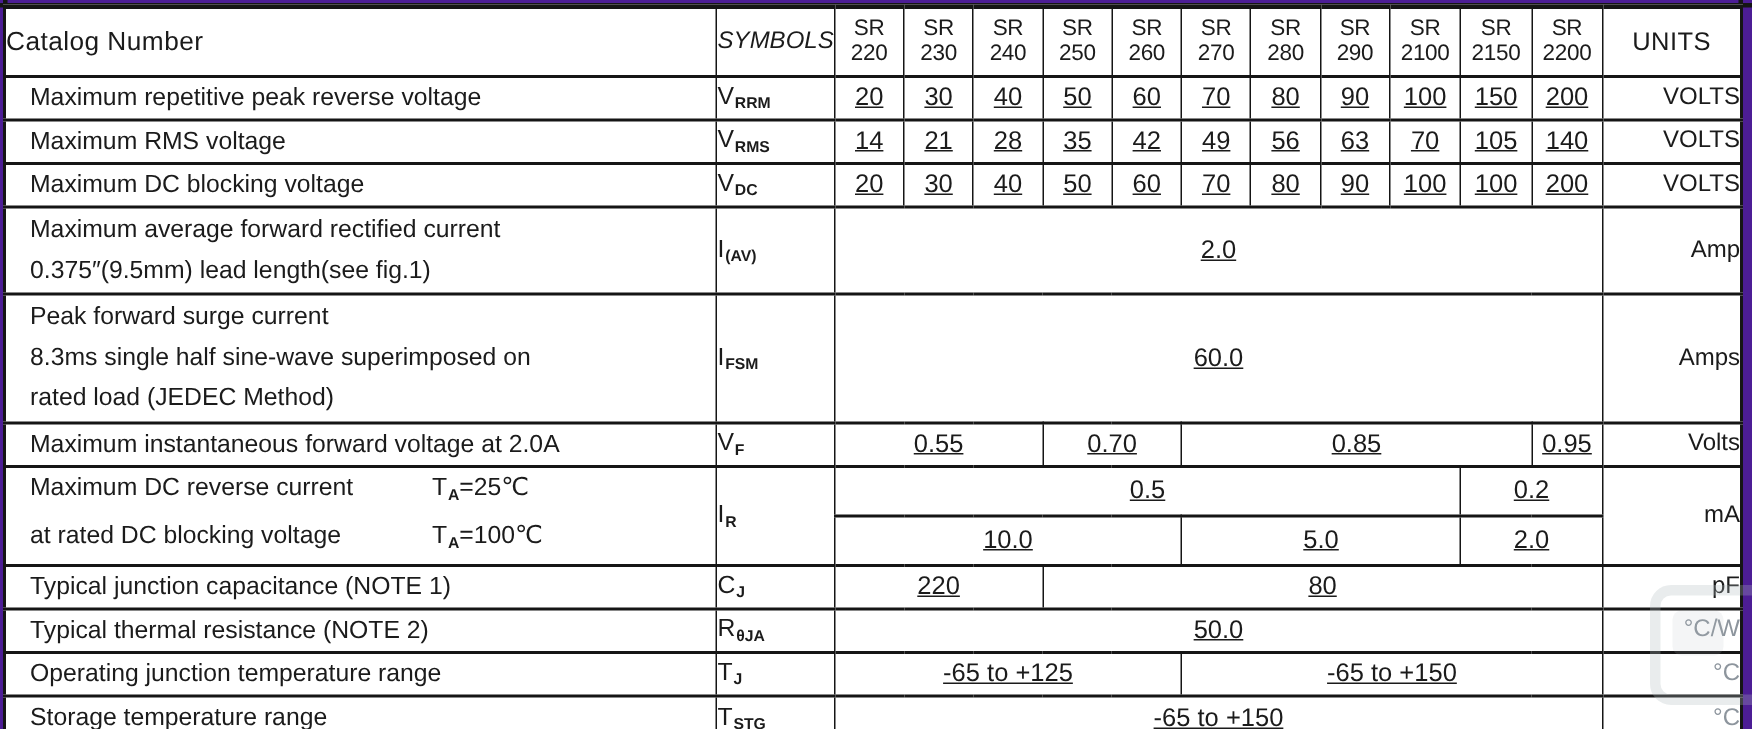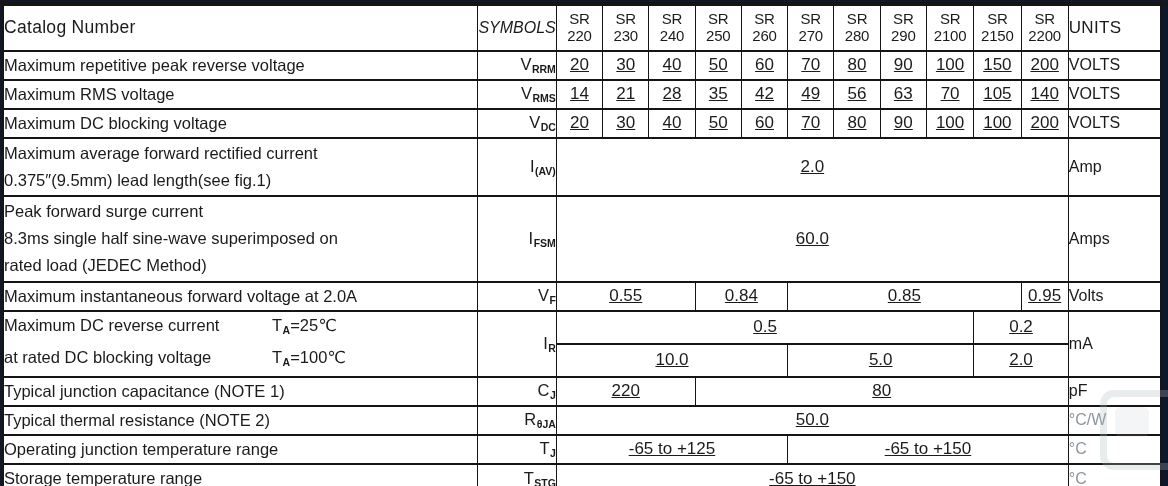--- a/index.html
+++ b/index.html
@@ -1,43 +1,43 @@
 <!DOCTYPE html>
 <html><head>
 <meta charset="utf-8">
 <style>
   html,body{margin:0;padding:0;background:#fff;}
   .page{
-    position:relative;width:1168px;height:486px;overflow:hidden;background:#0f172a;
+    position:relative;width:1168px;height:486px;overflow:hidden;background:#4c1d95;
     font-family:"Liberation Sans","DejaVu Sans",sans-serif;color:#1b1b1b;
   }
   .rule-top{position:absolute;left:0;top:2px;width:1168px;height:3px;background:#151515;}
   .edge{position:absolute;top:0;width:3px;height:486px;background:#151515;}
   .edge.left{left:2px;}
   .edge.right{left:1159px;}
   table.ratings{
     position:absolute;left:2px;top:3px;width:1160px;
     border-collapse:collapse;table-layout:fixed;background:#fff;
   }
   .ratings td,.ratings th{
     border:1px solid #151515;border-top-width:2px;border-bottom-width:2px;
     padding:0;vertical-align:middle;font-weight:normal;overflow:hidden;
   }
   .ratings thead th{border-top-width:3px;}
   .ratings{border:2px solid #151515;}
   .cat{text-align:left;padding-left:70px;font-size:17.5px;letter-spacing:0.3px;}
   .symhdr{font-style:italic;font-size:16px;text-align:center;}
   .modelhdr{font-weight:bold;font-size:15px;line-height:1.12;text-align:center;letter-spacing:-0.2px;}
-  .unithdr{font-weight:bold;font-size:17px;text-align:left;letter-spacing:0.3px;}
+  .unithdr{font-weight:bold;font-size:17px;text-align:center;letter-spacing:0.3px;}
   .param{text-align:left;padding-left:8px;font-size:16.5px;}
-  .param .line{line-height:27px;white-space:nowrap;}
-  .sym{text-align:right;font-size:16.5px;margin-top:41px;}
+  .param .line{line-height:27px;white-space:nowrap;margin-left:16px;}
+  .sym{text-align:left;font-size:16.5px;margin-top:41px;}
   .ss{font-size:10.5px;font-weight:bold;vertical-align:-3px;margin-left:0.5px;letter-spacing:0;}
   .val{text-align:center;font-size:17px;text-decoration:underline;}
-  .unit{text-align:left;font-size:16px;}
+  .unit{text-align:right;font-size:16px;}
   .unit.gray{color:#8d959d;}
   .thinb{border-bottom-width:1px;}
   .watermark{
     position:absolute;right:-20px;bottom:16px;width:74px;height:66px;
     border:7px solid rgba(176,186,192,0.28);border-radius:14px;
   }
   .watermark::after{
     content:"";position:absolute;left:8px;top:10px;width:34px;height:30px;
     background:rgba(176,186,192,0.14);border-radius:6px;
   }
@@ -191,21 +191,21 @@
           <td class="sym"><span>I</span><span class="ss">FSM</span></td>
           <td class="val" colspan="11">60.0</td>
           <td class="unit">Amps</td>
         </tr>
         <tr style="height: 28px;">
           <td class="param">
             <div class="line"><span>Maximum instantaneous forward voltage at 2.0A</span></div>
           </td>
           <td class="sym"><span>V</span><span class="ss">F</span></td>
           <td class="val" colspan="3">0.55</td>
-          <td class="val" colspan="2">0.84</td>
+          <td class="val" colspan="2">0.70</td>
           <td class="val" colspan="5">0.85</td>
           <td class="val" colspan="1">0.95</td>
           <td class="unit">Volts</td>
         </tr>
         <tr style="height: 29px;">
           <td class="param" rowspan="2">
             <div class="line"><span style="display: inline-block; width: 268px;">Maximum DC reverse current</span><span>T</span><span class="ss">A</span><span>=25℃</span></div>
             <div class="line"><span style="display: inline-block; width: 268px;">at rated DC blocking voltage</span><span>T</span><span class="ss">A</span><span>=100℃</span></div>
           </td>
           <td class="sym" rowspan="2"><span>I</span><span class="ss">R</span></td>

